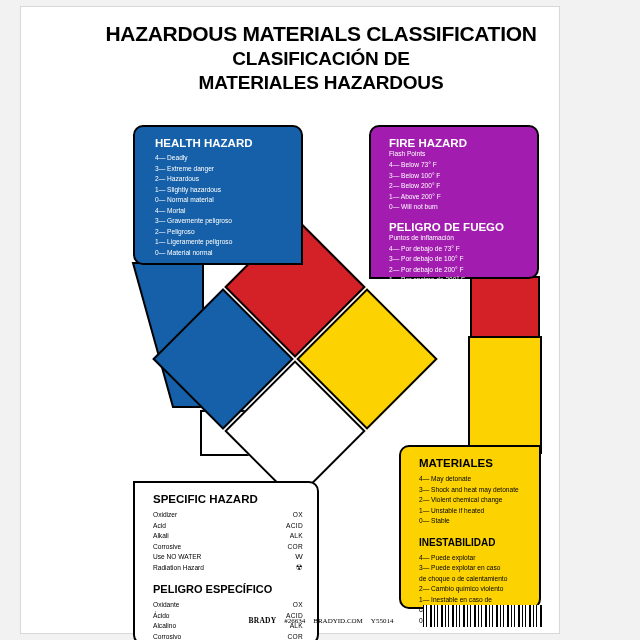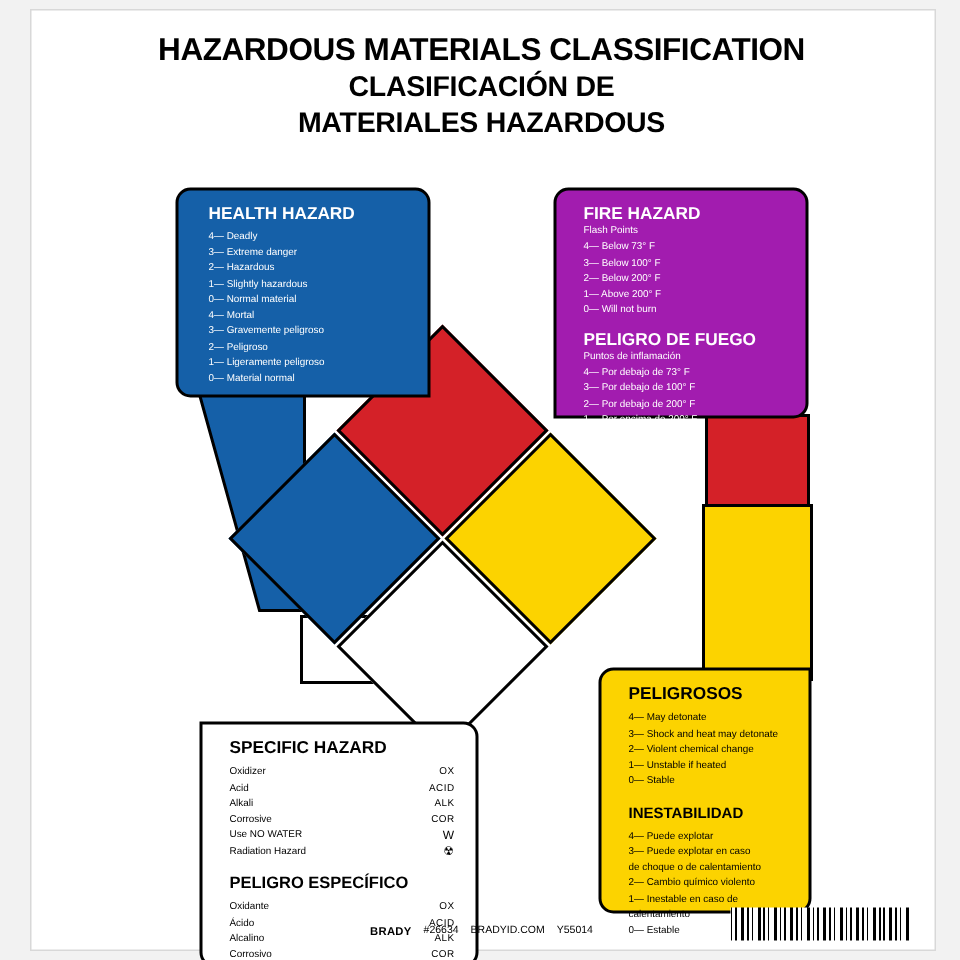--- a/index.html
+++ b/index.html
@@ -4,21 +4,21 @@
 <style>
   html,body{margin:0;padding:0;}
   body{
     width:640px;height:640px;
     background:#f2f2f2;
     font-family:"Liberation Sans", sans-serif;
     overflow:hidden;
   }
   #sign{
     position:absolute;left:20px;top:6px;
-    width:604px;height:628px;
+    width:540px;height:628px;
     background:#ffffff;
     border:1px solid #d8d8d8;
     box-sizing:border-box;
   }
   
   #title{
     position:absolute;left:0;top:14px;width:600px;
     text-align:center;color:#000;
   }
   #title .l1{font-size:21px;font-weight:bold;letter-spacing:-0.3px;line-height:26px;}
@@ -38,21 +38,21 @@
     border:2px solid #000;
     box-sizing:border-box;
     color:#fff;
   }
   .callout .hdr{font-weight:bold;}
   .callout ul{list-style:none;margin:0;padding:0;}
   .callout li{line-height:10.5px;}
 
   
   #box-health{
-    left:96px;top:118px;width:170px;height:140px;
+    left:112px;top:118px;width:170px;height:140px;
     background:#1560a8;
     border-radius:10px 10px 0 10px;
     padding:10px 0 0 20px;
   }
   #box-health .hdr{font-size:11.5px;margin-bottom:4px;}
   #box-health .hdr2{font-size:11.5px;font-weight:bold;margin:10px 0 4px;}
   #box-health li{font-size:6.6px;}
 
   
   #box-fire{
@@ -90,21 +90,21 @@
   #box-inst .hdr2{font-size:10px;font-weight:bold;margin:10px 0 5px;}
   #box-inst li{font-size:6.6px;}
 
   
   #wedges{position:absolute;left:0;top:0;width:600px;height:628px;}
 
   
   #footer{
     position:absolute;left:0;bottom:8px;width:600px;
     display:flex;align-items:center;justify-content:center;gap:8px;
-    font-size:7px;color:#000;
+    font-size:7px;color:#000;font-family:Liberation Serif, serif;
   }
   #brady-logo{font-weight:bold;font-size:7.5px;letter-spacing:0.2px;}
   #barcode{position:absolute;right:16px;bottom:6px;height:22px;width:120px;
     background:repeating-linear-gradient(to right,#000 0 1px,#fff 1px 3px,#000 3px 4px,#fff 4px 7px,#000 7px 9px,#fff 9px 11px);}
   .sym{font-size:8px;}
 </style>
 </head>
 <body>
 
 <div id="sign">
@@ -221,21 +221,21 @@
         <span class="r sym">W</span>
       </div>
       <div class="row">
         <span>Peligro de radiación</span>
         <span class="r sym">☢</span>
       </div>
     </div>
   </div>
 
   <div class="callout" id="box-inst">
-    <div class="hdr">PELIGROSOS</div>
+    <div class="hdr">MATERIALES</div>
     <ul>
       <li>4— May detonate</li>
       <li>3— Shock and heat may detonate</li>
       <li>2— Violent chemical change</li>
       <li>1— Unstable if heated</li>
       <li>0— Stable</li>
     </ul>
     <div class="hdr2">INESTABILIDAD</div>
     <ul>
       <li>4— Puede explotar</li>

